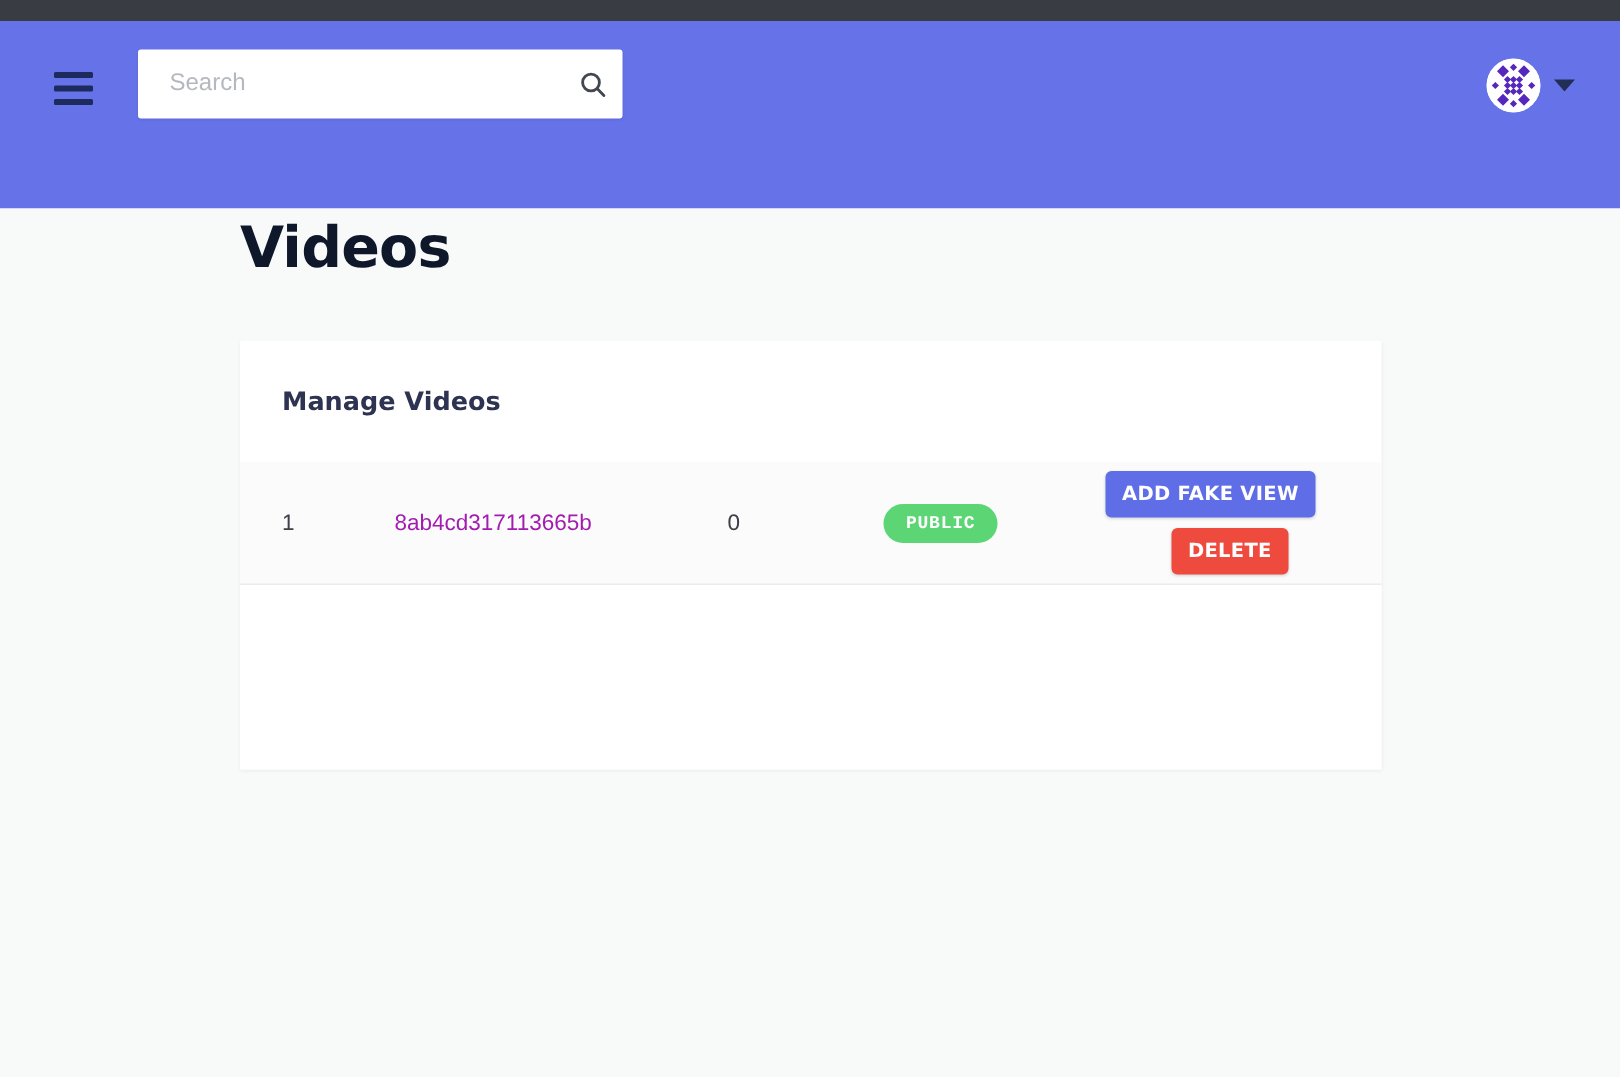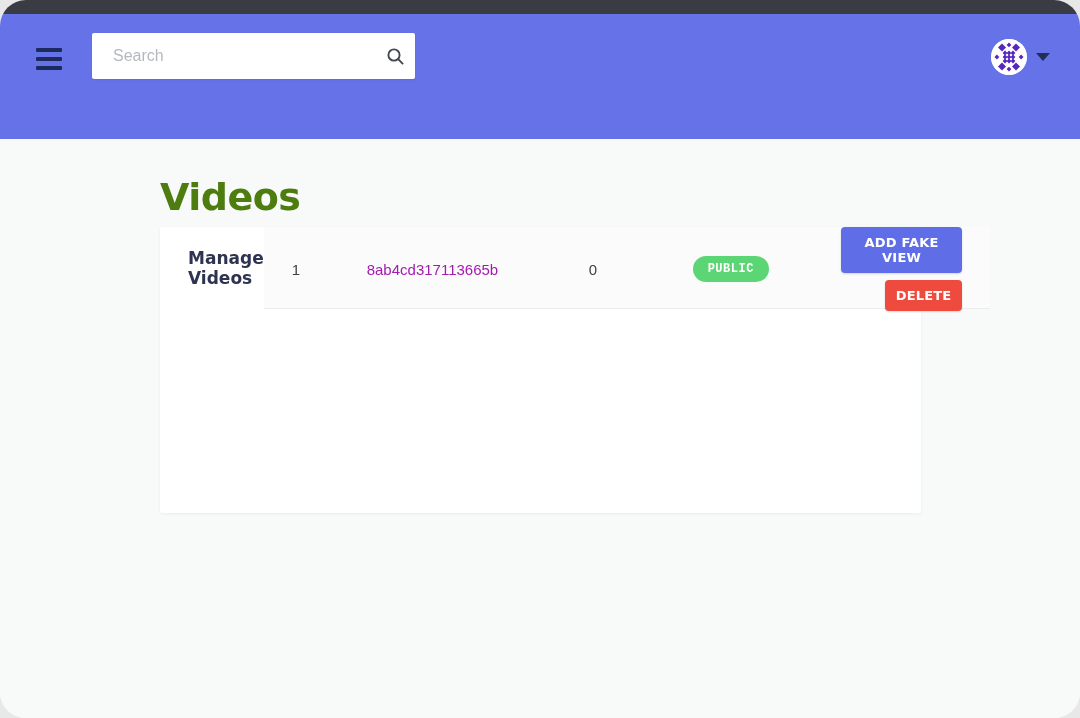--- a/index.html
+++ b/index.html
@@ -1,19 +1,19 @@
 <!DOCTYPE html>
 <html><head>
 <meta charset="utf-8">
 <style>
   * { margin:0; padding:0; box-sizing:border-box; }
   body { background:#e8e8e8; font-family:"Liberation Sans", sans-serif; }
   #screen {
     position:relative; width:1080px; height:718px;
-    background:#f8f9f9; overflow:hidden;border-radius:26px;
+    background:#f8f9f9; overflow:hidden;
   }
 
   
   .topbar { position:absolute; left:0; top:0; width:1080px; height:14px; background:#393c42; }
 
   
   .navbar { position:absolute; left:0; top:14px; width:1080px; height:125px; background:#6673e8; }
 
   .hamburger { position:absolute; left:36px; top:34px; width:26px; height:22px; cursor:pointer; }
   .hamburger .bar { width:26px; height:4px; background:#1c2a5e; border-radius:1px; position:absolute; }
@@ -39,29 +39,29 @@
   }
   .caret {
     position:absolute; left:1036px; top:39px; width:0; height:0; cursor:pointer;
     border-left:7px solid transparent; border-right:7px solid transparent; border-top:8px solid #232e57;
   }
 
   
   .content { position:absolute; left:0; top:139px; width:1080px; height:579px; background:#f8f9f9; }
 
   .page-title {
-    position:absolute; left:160px; top:36px;
+    position:absolute; left:160px; top:4px;
     font-family:"DejaVu Sans", sans-serif; font-size:38px; font-weight:700;
-    color:#4d7c0f; letter-spacing:-0.5px;text-align:right;
+    color:#0f172a; letter-spacing:-0.5px;text-align:right;
   }
 
   .card {
     position:absolute; left:160px; top:88px; width:761px; height:286px;
     background:#ffffff; box-shadow:0 1px 3px rgba(0,0,0,0.06); border-radius:2px;
-    display:flex; flex-direction:row;
+    display:flex; flex-direction:column;
   }
   .card-header {
     height:81px; display:flex; align-items:center; padding-left:28px;
     font-family:"DejaVu Sans", sans-serif; font-size:17px; font-weight:700; color:#2e3351;
   }
 
   .grid-row { display:grid; grid-template-columns:75px 222px 104px 148px 1fr; padding:0 28px; align-items:center; }
 
   .thead {
     height:62px; background:#f6f7f9;

